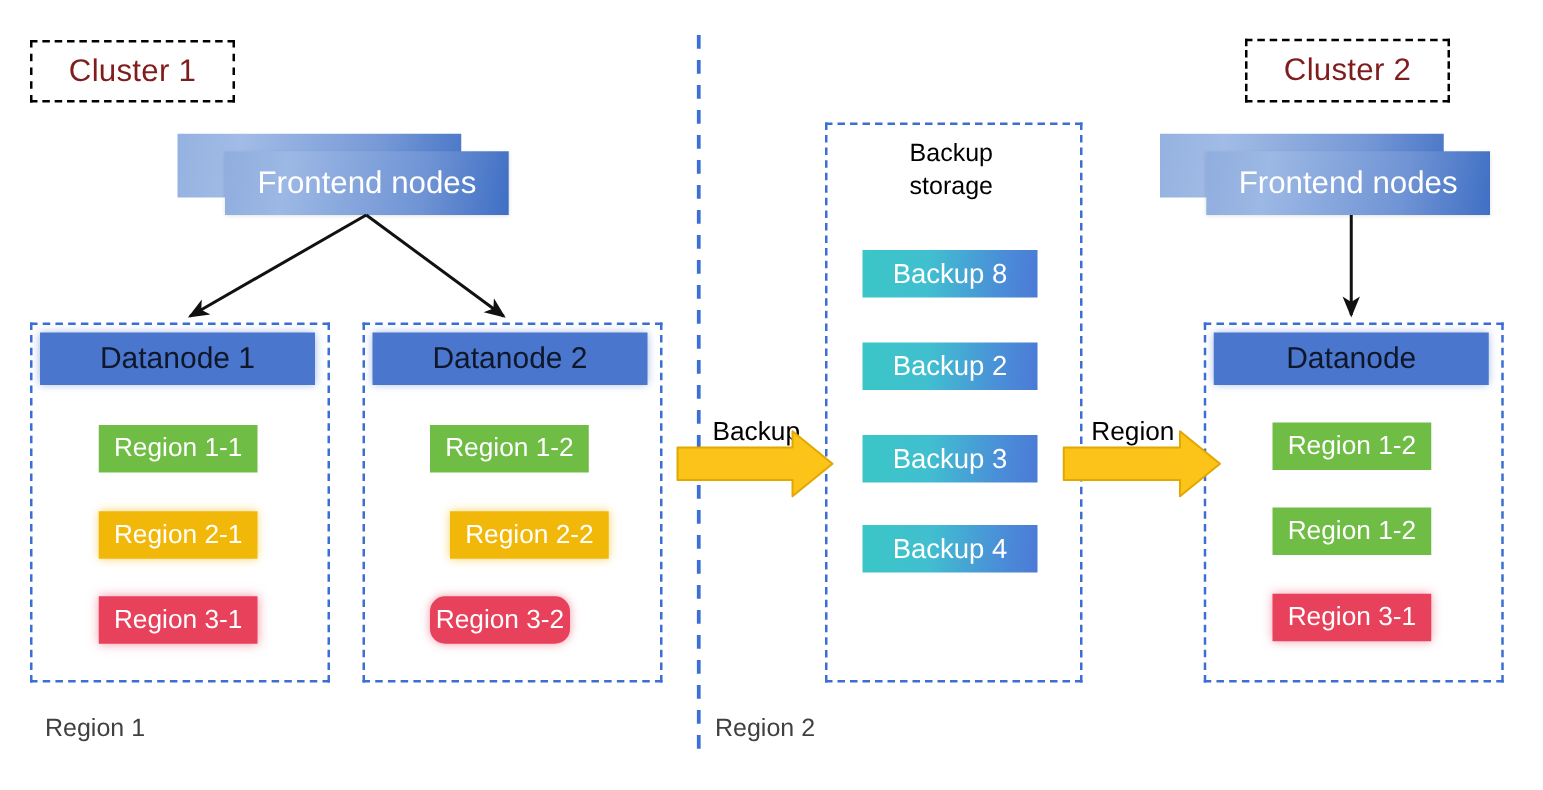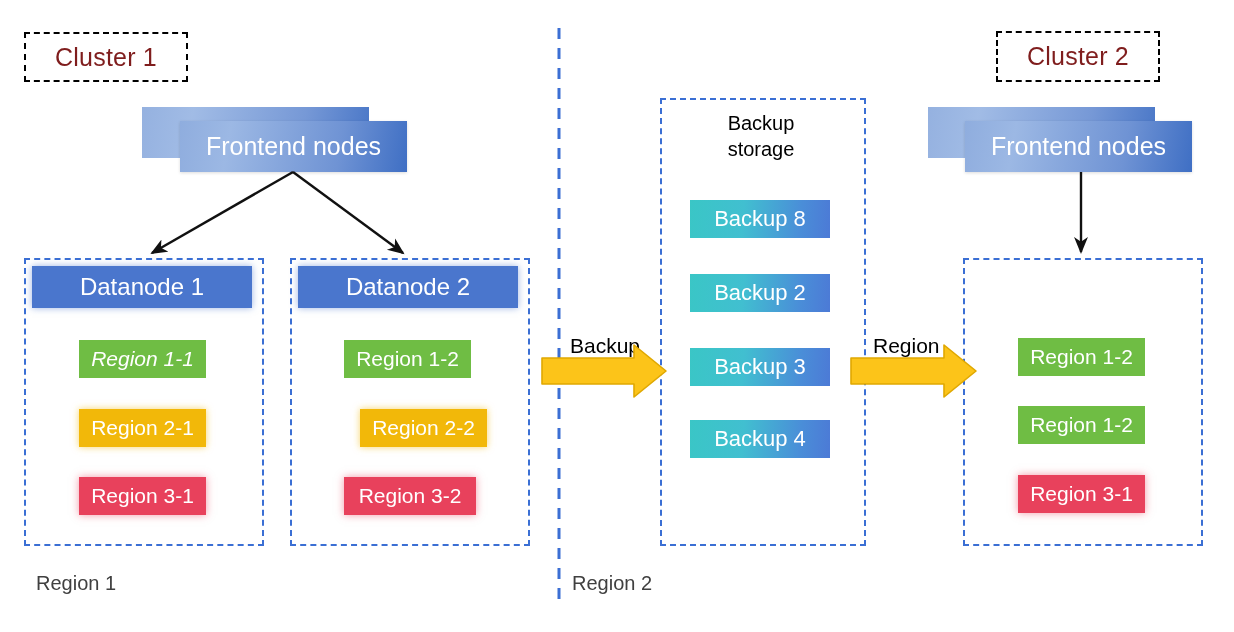--- a/index.html
+++ b/index.html
@@ -54,21 +54,21 @@
     background: transparent;
   }
 
   
   .datanode-bar {
     position: absolute;
     background: #4a76cd;
     display: flex;
     align-items: center;
     justify-content: center;
-    color: #ffffff;
+    color: #0f172a;
     font-size: 24px;
     box-shadow: 0 0 7px rgba(74,118,205,.55);
   }
 
   
   .region-chip {
     position: absolute;
     display: flex;
     align-items: center;
     justify-content: center;
@@ -144,41 +144,41 @@
     <div class="fe-rect fe-back" style="left:928px; top:107px; width:227px; height:51px;"></div>
     <div class="fe-rect fe-front" style="left:965px; top:121px; width:227px; height:51px;">
       <span>Frontend nodes</span>
     </div>
   </div>
 
   <div class="dashed-box" style="left:24px; top:258px; width:236px; height:284px;"></div>
   <div class="datanode-bar" style="left:32px; top:266px; width:220px; height:42px;">
     <span>Datanode 1</span>
   </div>
-  <div class="region-chip region-green" style="left:79px; top:340px; width:127px; height:38px;font-style:italic;">
+  <div class="region-chip region-green" style="left:79px; top:340px; width:127px; height:38px;">
     <span>Region 1-1</span>
   </div>
   <div class="region-chip region-yellow" style="left:79px; top:409px; width:127px; height:38px;">
     <span>Region 2-1</span>
   </div>
   <div class="region-chip region-red" style="left:79px; top:477px; width:127px; height:38px;">
     <span>Region 3-1</span>
   </div>
 
   <div class="dashed-box" style="left:290px; top:258px; width:236px; height:284px;"></div>
   <div class="datanode-bar" style="left:298px; top:266px; width:220px; height:42px;">
     <span>Datanode 2</span>
   </div>
   <div class="region-chip region-green" style="left:344px; top:340px; width:127px; height:38px;">
     <span>Region 1-2</span>
   </div>
   <div class="region-chip region-yellow" style="left:344px; top:409px; width:127px; height:38px;margin-left:16px;">
     <span>Region 2-2</span>
   </div>
-  <div class="region-chip region-red" style="left:344px; top:477px; width:132px; height:38px;">
+  <div class="region-chip region-red" style="left:344px; top:477px; width:112px; height:38px;border-radius:12px;">
     <span>Region 3-2</span>
   </div>
 
   <div class="dashed-box" style="left:660px; top:98px; width:202px; height:444px;"></div>
   <div class="plain-label" style="left:660px; top:110px; width:202px;">Backup
 storage</div>
 
   <div class="backup-chip" style="left:690px; top:200px; width:140px; height:38px;">
     <span>Backup 8</span>
   </div>
@@ -186,20 +186,23 @@
     <span>Backup 2</span>
   </div>
   <div class="backup-chip" style="left:690px; top:348px; width:140px; height:38px;">
     <span>Backup 3</span>
   </div>
   <div class="backup-chip" style="left:690px; top:420px; width:140px; height:38px;">
     <span>Backup 4</span>
   </div>
 
   <div class="dashed-box" style="left:963px; top:258px; width:236px; height:284px;"></div>
+  <div class="datanode-bar" style="left:971px; top:266px; width:220px; height:42px;">
+    <span>Datanode</span>
+  </div>
   <div class="region-chip region-green" style="left:1018px; top:338px; width:127px; height:38px;">
     <span>Region 1-2</span>
   </div>
   <div class="region-chip region-green" style="left:1018px; top:406px; width:127px; height:38px;">
     <span>Region 1-2</span>
   </div>
   <div class="region-chip region-red" style="left:1018px; top:475px; width:127px; height:38px;">
     <span>Region 3-1</span>
   </div>
 

